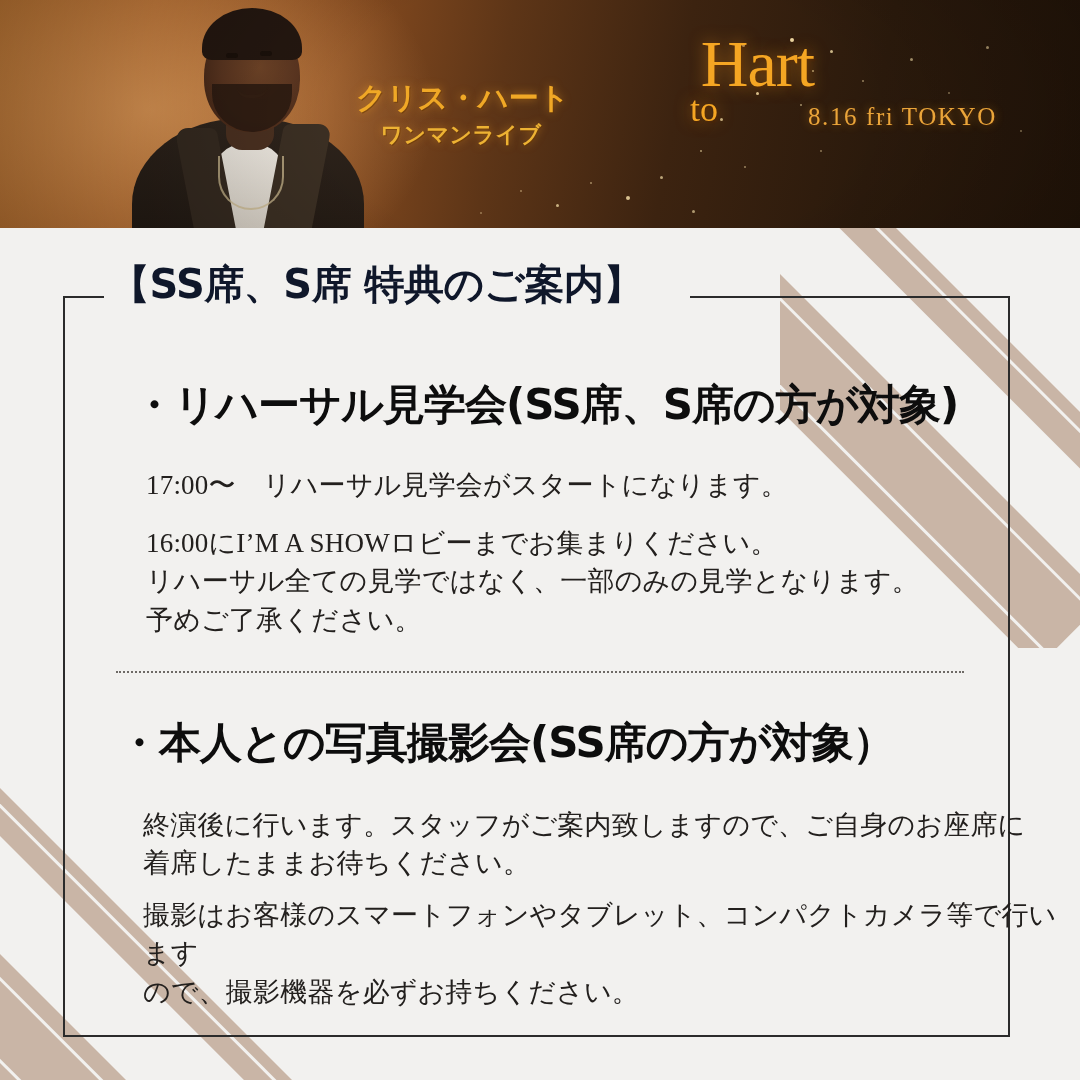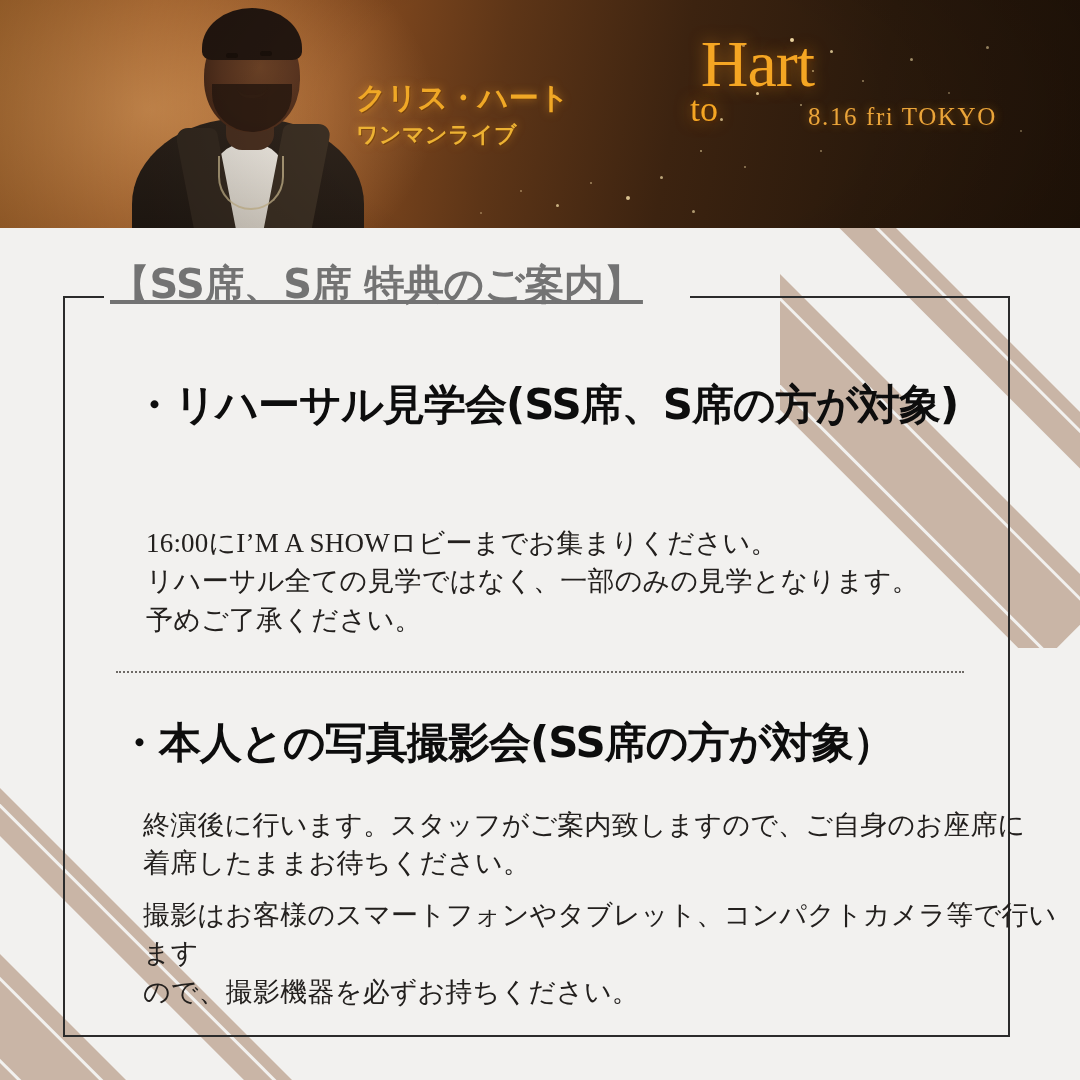--- a/index.html
+++ b/index.html
@@ -220,20 +220,21 @@
     letter-spacing: 0px;
     line-height: 1.05;
     text-shadow: 0 0 10px rgba(255,170,40,0.55), 1px 1px 0 rgba(90,45,0,0.6);
     white-space: nowrap;
   }
   #jp-live {
     position: absolute;
     left: 356px;
     top: 120px;
     width: 210px;
+    text-align: center;
     color: #edb233;
     font-family: "DejaVu Sans", sans-serif;
     font-weight: bold;
     font-size: 22px;
     letter-spacing: 0.5px;
     text-shadow: 0 0 8px rgba(255,170,40,0.5), 1px 1px 0 rgba(90,45,0,0.6);
     white-space: nowrap;
   }
 
   #hart-to-heart {
@@ -299,25 +300,24 @@
     background: #f2f1ef;
   }
 
   #section-title {
     position: absolute;
     left: 110px;
     top: 262px;
     font-family: "DejaVu Sans", sans-serif;
     font-weight: bold;
     font-size: 40px;
-    color: #737373;
+    color: #0f172a;
     letter-spacing: -0.5px;
     white-space: nowrap;
     line-height: 1.1;
-    text-decoration: underline;
   }
 
   
   .heading {
     position: absolute;
     font-family: "DejaVu Sans", sans-serif;
     font-weight: bold;
     font-size: 42px;
     color: #0d0d0d;
     letter-spacing: -1px;
@@ -441,20 +441,21 @@
     <div id="date-tokyo">8.16 fri TOKYO</div>
   </div>
 
   <div id="frame"></div>
   <div id="frame-gap"></div>
   <div id="rule-right" class="title-rule"></div>
 
   <div id="section-title">【SS席、S席 特典のご案内】</div>
 
   <div id="heading-1" class="heading">・リハーサル見学会(SS席、S席の方が対象)</div>
+  <div id="para-1a" class="para">17:00〜　リハーサル見学会がスタートになります。</div>
   <div id="para-1b" class="para">16:00にI’M A SHOWロビーまでお集まりください。
 リハーサル全ての見学ではなく、一部のみの見学となります。
 予めご了承ください。</div>
 
   <div id="divider-dotted"></div>
 
   <div id="heading-2" class="heading">・本人との写真撮影会(SS席の方が対象）</div>
   <div id="para-2a" class="para">終演後に行います。スタッフがご案内致しますので、ご自身のお座席に
 着席したままお待ちください。</div>
   <div id="para-2b" class="para">撮影はお客様のスマートフォンやタブレット、コンパクトカメラ等で行います

